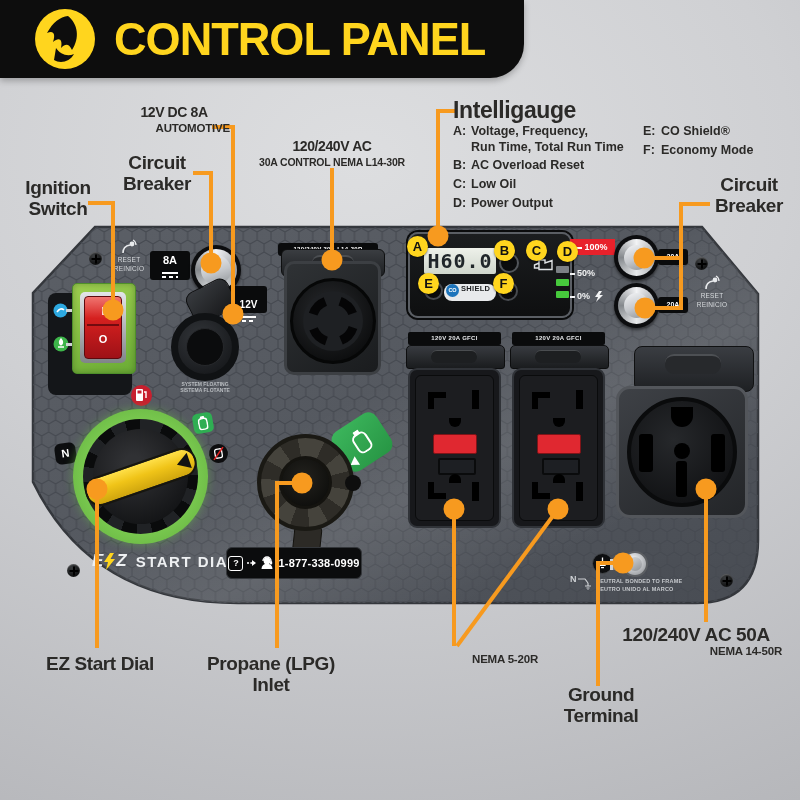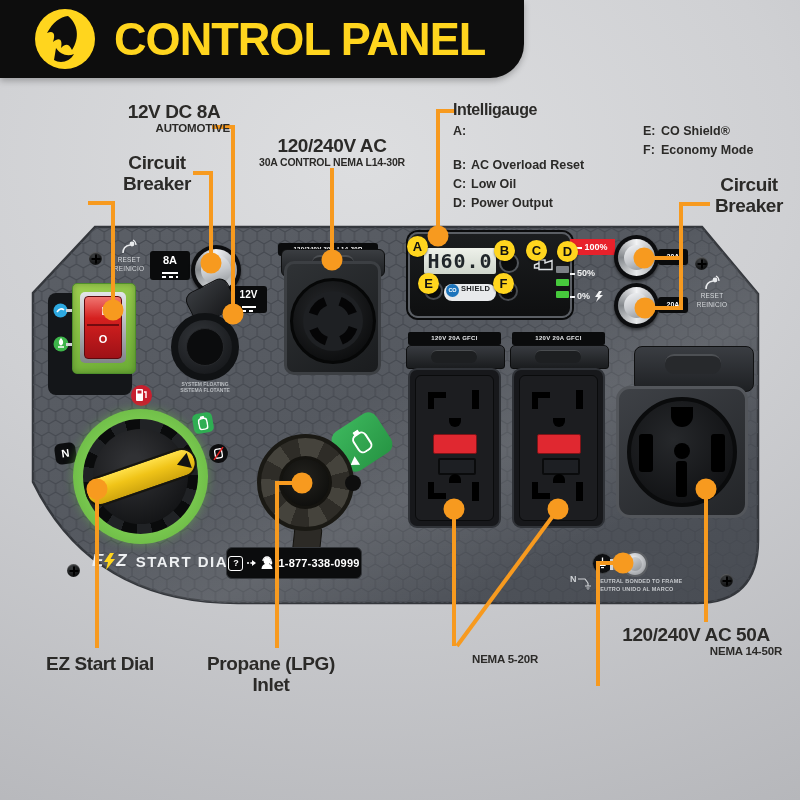--- a/index.html
+++ b/index.html
@@ -6,24 +6,24 @@
   .stage{position:relative;width:800px;height:800px;overflow:hidden;
     font-family:"Liberation Sans",sans-serif;
     background:radial-gradient(120% 95% at 45% 20%, #dddee0 0%, #cfd0d3 45%, #b4b5b9 100%);}
   
   .banner{position:absolute;left:0;top:0;width:524px;height:78px;background:#0d0d0d;
     border-bottom-right-radius:34px;display:flex;align-items:center;box-shadow:0 3px 6px rgba(0,0,0,.25);z-index:30;}
   .banner-title{color:#FFD51E;font-size:46px;font-weight:700;letter-spacing:-1px;margin-left:18px;transform:scaleX(.98);transform-origin:left;white-space:nowrap;}
   
   .lbl{position:absolute;text-align:center;color:#2b2a28;font-weight:700;z-index:40;}
   .t1{font-size:19px;line-height:21px;letter-spacing:-.4px;}
-  .t18{font-size:19px;line-height:20px;letter-spacing:-.4px;}
+  .t18{font-size:14px;line-height:20px;letter-spacing:-.4px;}
   .t2{font-size:11.5px;line-height:13px;letter-spacing:-.2px;text-align:right;}
   .t2s{font-size:10.5px;line-height:12px;letter-spacing:-.2px;}
-  .igtitle{position:absolute;font-size:16px;line-height:22px;font-weight:700;color:#2b2a28;z-index:40;letter-spacing:-.4px;}
+  .igtitle{position:absolute;font-size:23px;line-height:22px;font-weight:700;color:#2b2a28;z-index:40;letter-spacing:-.4px;}
   .igrow{position:absolute;display:flex;font-size:12.5px;line-height:15.5px;font-weight:700;color:#2b2a28;z-index:40;}
   .igkey{width:18px;flex:none;}
   
   .comp{position:absolute;z-index:10;}
   .screw{position:absolute;width:13px;height:13px;border-radius:50%;z-index:11;
     background:radial-gradient(circle at 35% 30%, #3a3c3e 0%, #121314 65%);box-shadow:inset 0 1px 1px rgba(255,255,255,.25);}
   .screw::before,.screw::after{content:"";position:absolute;left:50%;top:50%;background:#000;}
   .screw::before{width:9px;height:2px;transform:translate(-50%,-50%);}
   .screw::after{width:2px;height:9px;transform:translate(-50%,-50%);}
   .blkbox{background:#0a0b0c;border-radius:3px;color:#fff;text-align:center;position:absolute;z-index:12;}
@@ -116,21 +116,21 @@
 
   <div class="blkbox" style="left:150px;top:251px;width:40px;height:29px;">
     <div style="font-size:11px;font-weight:700;line-height:14px;margin-top:2px;">8A</div>
     <span class="dcsym"></span>
   </div>
   <div class="cbtn" style="left:191px;top:245px;width:50px;height:50px;">
       <div class="ring"></div>
       <div class="cap"></div>
     </div>
   <div class="blkbox" style="left:230px;top:286px;width:37px;height:27px;">
-    <div style="font-size:10px;font-weight:700;line-height:13px;margin-top:2px;">12V</div>
+    <div style="font-size:10px;font-weight:700;line-height:13px;margin-top:12px;">12V</div>
     <span class="dcsym" style="width:14px;"></span>
   </div>
   <div class="comp" style="left:188px;top:284px;width:44px;height:32px;border-radius:9px;background:linear-gradient(160deg,#383b3f,#17181a);border:1px solid #0c0d0e;transform:rotate(-27deg);z-index:12"></div>
   <div class="comp" style="left:171px;top:313px;width:68px;height:68px;border-radius:50%;border:7px solid #101214;background:radial-gradient(circle at 40% 35%, #33363a 0%, #191b1e 75%);box-sizing:border-box;z-index:13">
     <div style="position:absolute;inset:8px;border-radius:50%;background:#0b0c0d;border:1px solid #26282b;"></div>
   </div>
   <div class="tinytxt" style="left:176px;top:381px;width:58px;font-size:5px;line-height:6px;color:#b9bdc1;">
     <div>SYSTEM FLOATING</div>
     <div>SISTEMA FLOTANTE</div>
   </div>
@@ -373,27 +373,32 @@
   </svg>
 
   <div class="lbl" style="left:118px;top:102px;width:112px">
     <div class="t18">12V DC 8A</div>
     <div class="t2">AUTOMOTIVE</div>
   </div>
   <div class="lbl" style="left:116px;top:152px;width:82px">
     <div class="t1">Circuit</div>
     <div class="t1">Breaker</div>
   </div>
+  <div class="lbl" style="left:6px;top:177px;width:104px">
+    <div class="t1">Ignition</div>
+    <div class="t1">Switch</div>
+  </div>
   <div class="lbl" style="left:246px;top:136px;width:172px">
     <div class="t18">120/240V AC</div>
     <div class="t2s">30A CONTROL NEMA L14-30R</div>
   </div>
   <div class="igtitle" style="left:453px;top:99px">Intelligauge</div>
   <div class="igrow" style="left:453px;top:124px">
     <span class="igkey">A:</span>
+    <span><span>Voltage, Frequency,</span><br><span>Run Time, Total Run Time</span></span>
   </div>
   <div class="igrow" style="left:453px;top:158px">
     <span class="igkey">B:</span>
     <span>AC Overload Reset</span>
   </div>
   <div class="igrow" style="left:453px;top:177px">
     <span class="igkey">C:</span>
     <span>Low Oil</span>
   </div>
   <div class="igrow" style="left:453px;top:196px">
@@ -414,20 +419,24 @@
   </div>
   <div class="lbl" style="left:198px;top:653px;width:146px">
     <div class="t1">Propane (LPG)</div>
     <div class="t1">Inlet</div>
   </div>
   <div class="lbl" style="left:22px;top:653px;width:156px">
     <div class="t1">EZ Start Dial</div>
   </div>
   <div class="lbl" style="left:370px;top:653px;width:168px">
     <div class="t2">NEMA 5-20R</div>
+  </div>
+  <div class="lbl" style="left:558px;top:684px;width:86px">
+    <div class="t1">Ground</div>
+    <div class="t1">Terminal</div>
   </div>
   <div class="lbl" style="left:610px;top:624px;width:172px">
     <div class="t1">120/240V AC 50A</div>
     <div class="t2">NEMA 14-50R</div>
   </div>
 
   <div class="banner">
     <svg width="62" height="62" viewBox="0 0 62 62" style="margin-left:34px;flex:none">
       <circle cx="31" cy="31" r="30" fill="#FFD51E"></circle>
       <path d="M34 8 C44 16 46 30 38 42 C35 36 32 35 27 40 C29 31 25 29 19 34 C22 25 19 22 13 25 C19 14 26 9 34 8 Z" fill="#0d0d0d"></path>

